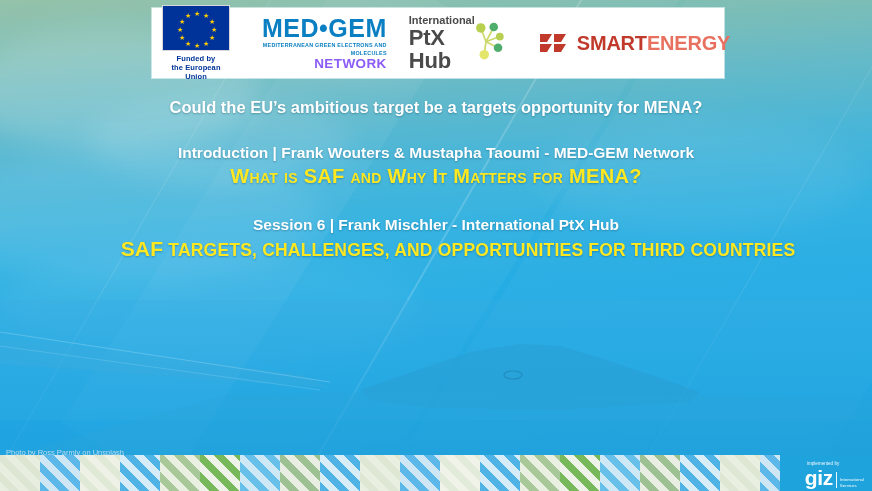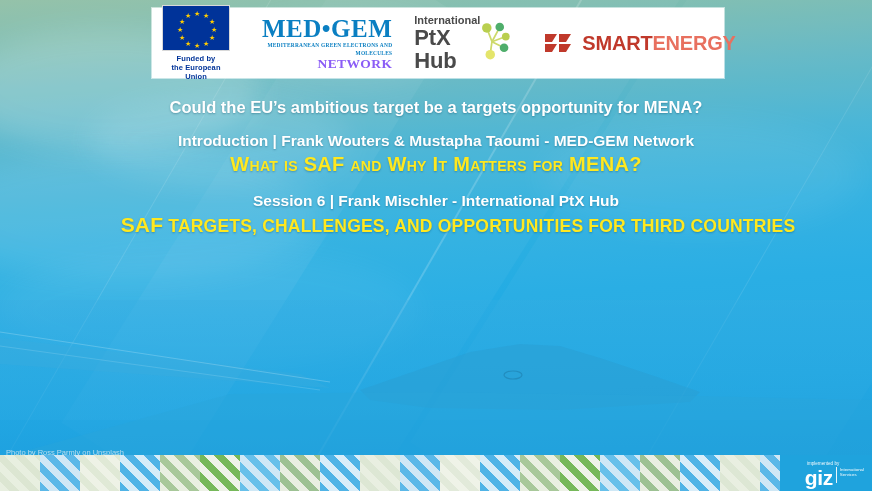--- a/index.html
+++ b/index.html
@@ -75,21 +75,21 @@
   .eu-flag{
     width:66px;height:44px;background:#003399;position:relative;
     border:1px solid #d8d8d8;
   }
   .eu-star{position:absolute;color:#FFCC00;font-size:7px;line-height:7px;}
   .eu-caption{
     margin-top:3px;text-align:center;color:#003399;
     font-size:7.5px;font-weight:bold;line-height:9px;letter-spacing:.1px;
   }
 
-  .medgem{margin-left:32px;text-align:right;font-family:Liberation Serif, serif;}
+  .medgem{margin-left:32px;text-align:right;}
   .medgem-main{
     color:#0a7fc2;font-size:25px;font-weight:bold;letter-spacing:.5px;line-height:25px;
   }
   .medgem-sub{
     color:#0a7fc2;font-size:5.4px;font-weight:bold;letter-spacing:.25px;
     line-height:8px;margin-top:0px;
   }
   .medgem-net{
     color:#8b5cf6;font-size:13.5px;font-weight:bold;letter-spacing:.4px;line-height:14px;
   }
@@ -114,21 +114,21 @@
   .main-title{
     font-size:31px;font-weight:bold;line-height:34px;
     font-variant:small-caps;letter-spacing:.3px;
     text-shadow:0 1px 2px rgba(0,60,90,.35);
   }
   .main-sub{
     font-size:16.5px;font-weight:bold;line-height:20px;margin-top:1px;
     text-shadow:0 1px 2px rgba(0,60,90,.35);
   }
 
-  .block{margin-top:14px;}
+  .block{margin-top:26px;}
   .speaker{
     font-size:15.5px;font-weight:bold;line-height:20px;
     text-shadow:0 1px 2px rgba(0,60,90,.35);
   }
   .session-title{
     font-size:20px;font-weight:bold;line-height:25px;
     font-variant:small-caps;letter-spacing:.3px;margin-top:1px;
     text-shadow:0 1px 2px rgba(0,60,90,.35);
   }
   .session-title.allcaps{
@@ -152,21 +152,21 @@
 
   .band-right-cover{
     position:absolute;right:0;bottom:0;width:92px;height:36px;
     background:#1fa3dd;
   }
   .giz{
     position:absolute;right:8px;bottom:3px;
     display:flex;flex-direction:column;align-items:flex-start;
   }
   .giz-impl{color:#ffffff;font-size:4.6px;line-height:6px;opacity:.92;margin-left:2px;}
-  .giz-row{display:flex;align-items:flex-start;}
+  .giz-row{display:flex;align-items:flex-end;}
   .giz-word{
     color:#ffffff;font-size:21px;font-weight:bold;line-height:21px;letter-spacing:-.4px;
   }
   .giz-bar{width:1px;height:16px;background:#ffffff;margin:0 3px 0 3px;opacity:.9;}
   .giz-sub{color:#ffffff;font-size:4.4px;line-height:5.4px;opacity:.95;}
 </style>
 </head>
 <body>
 
 <div id="slide">

